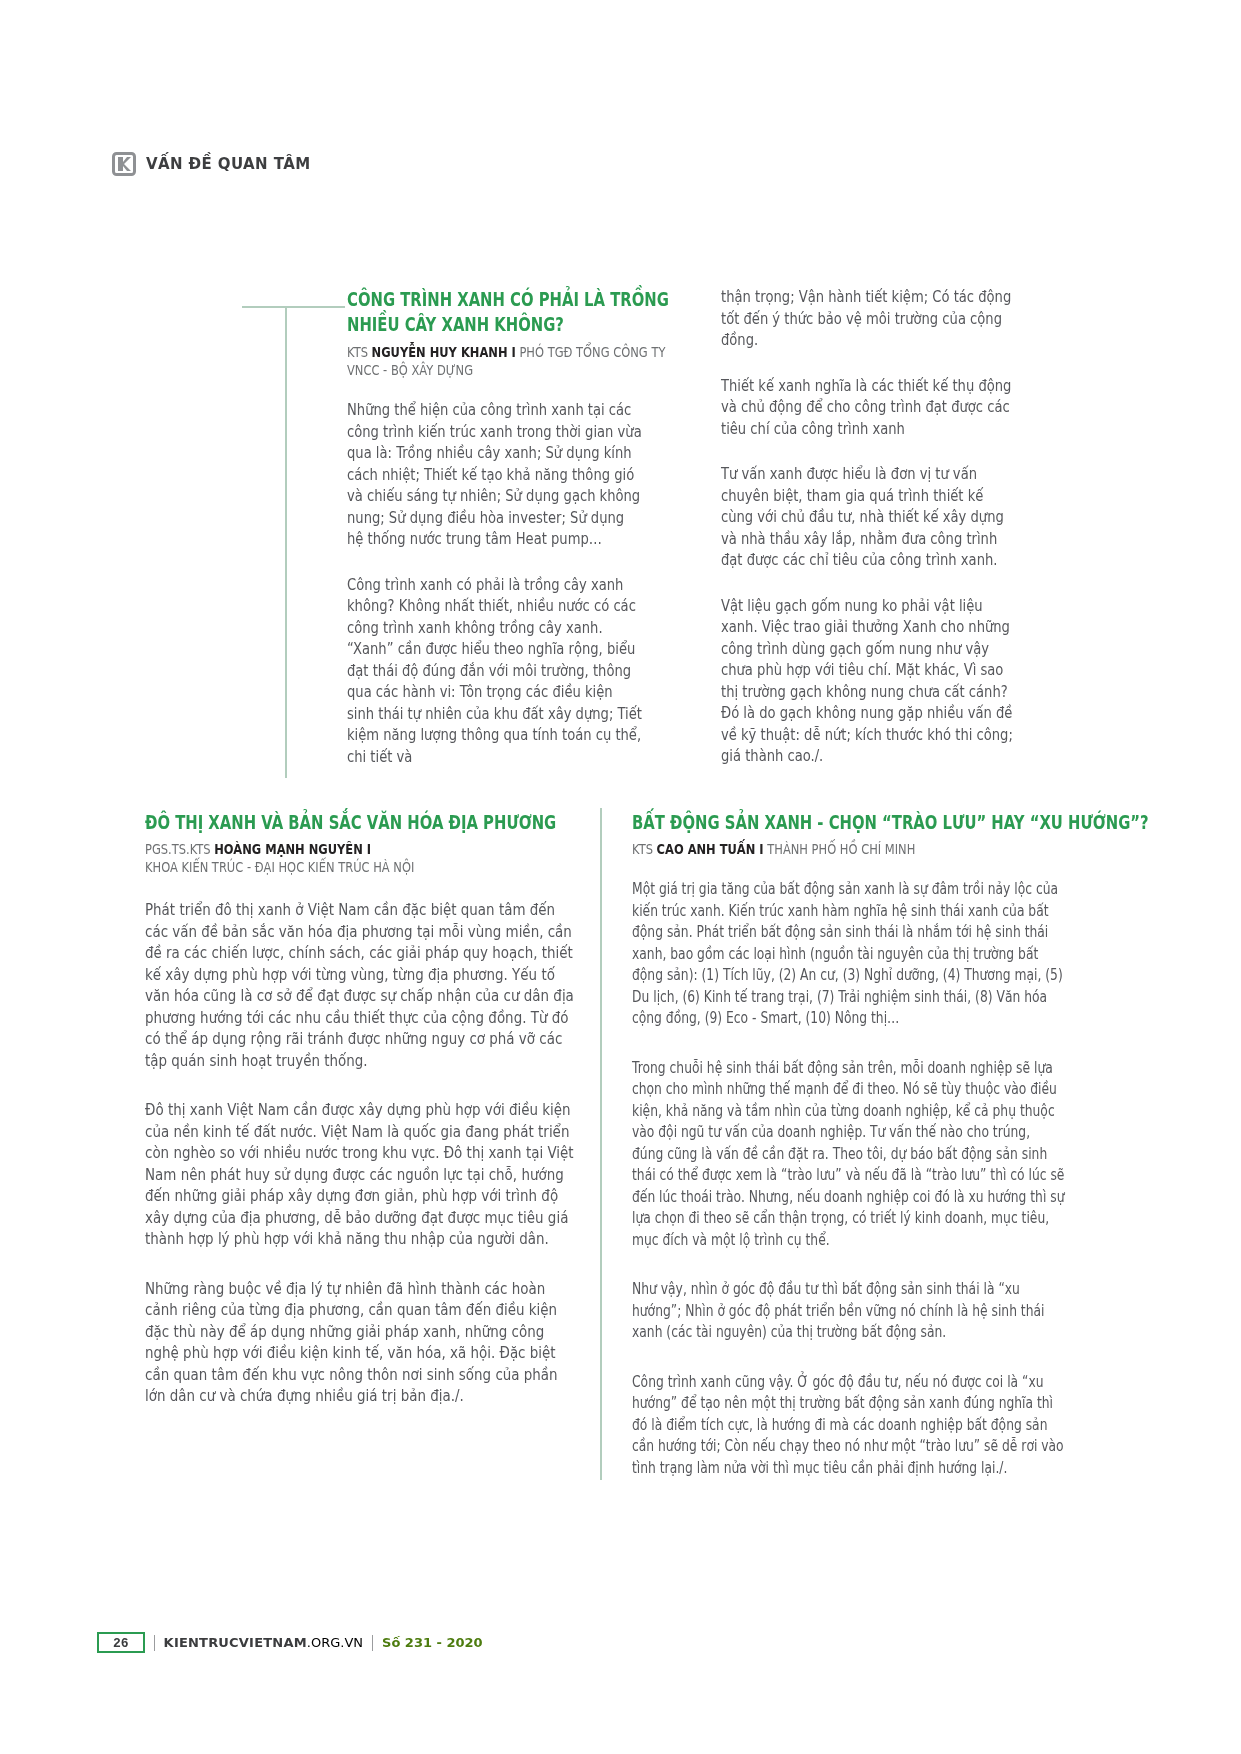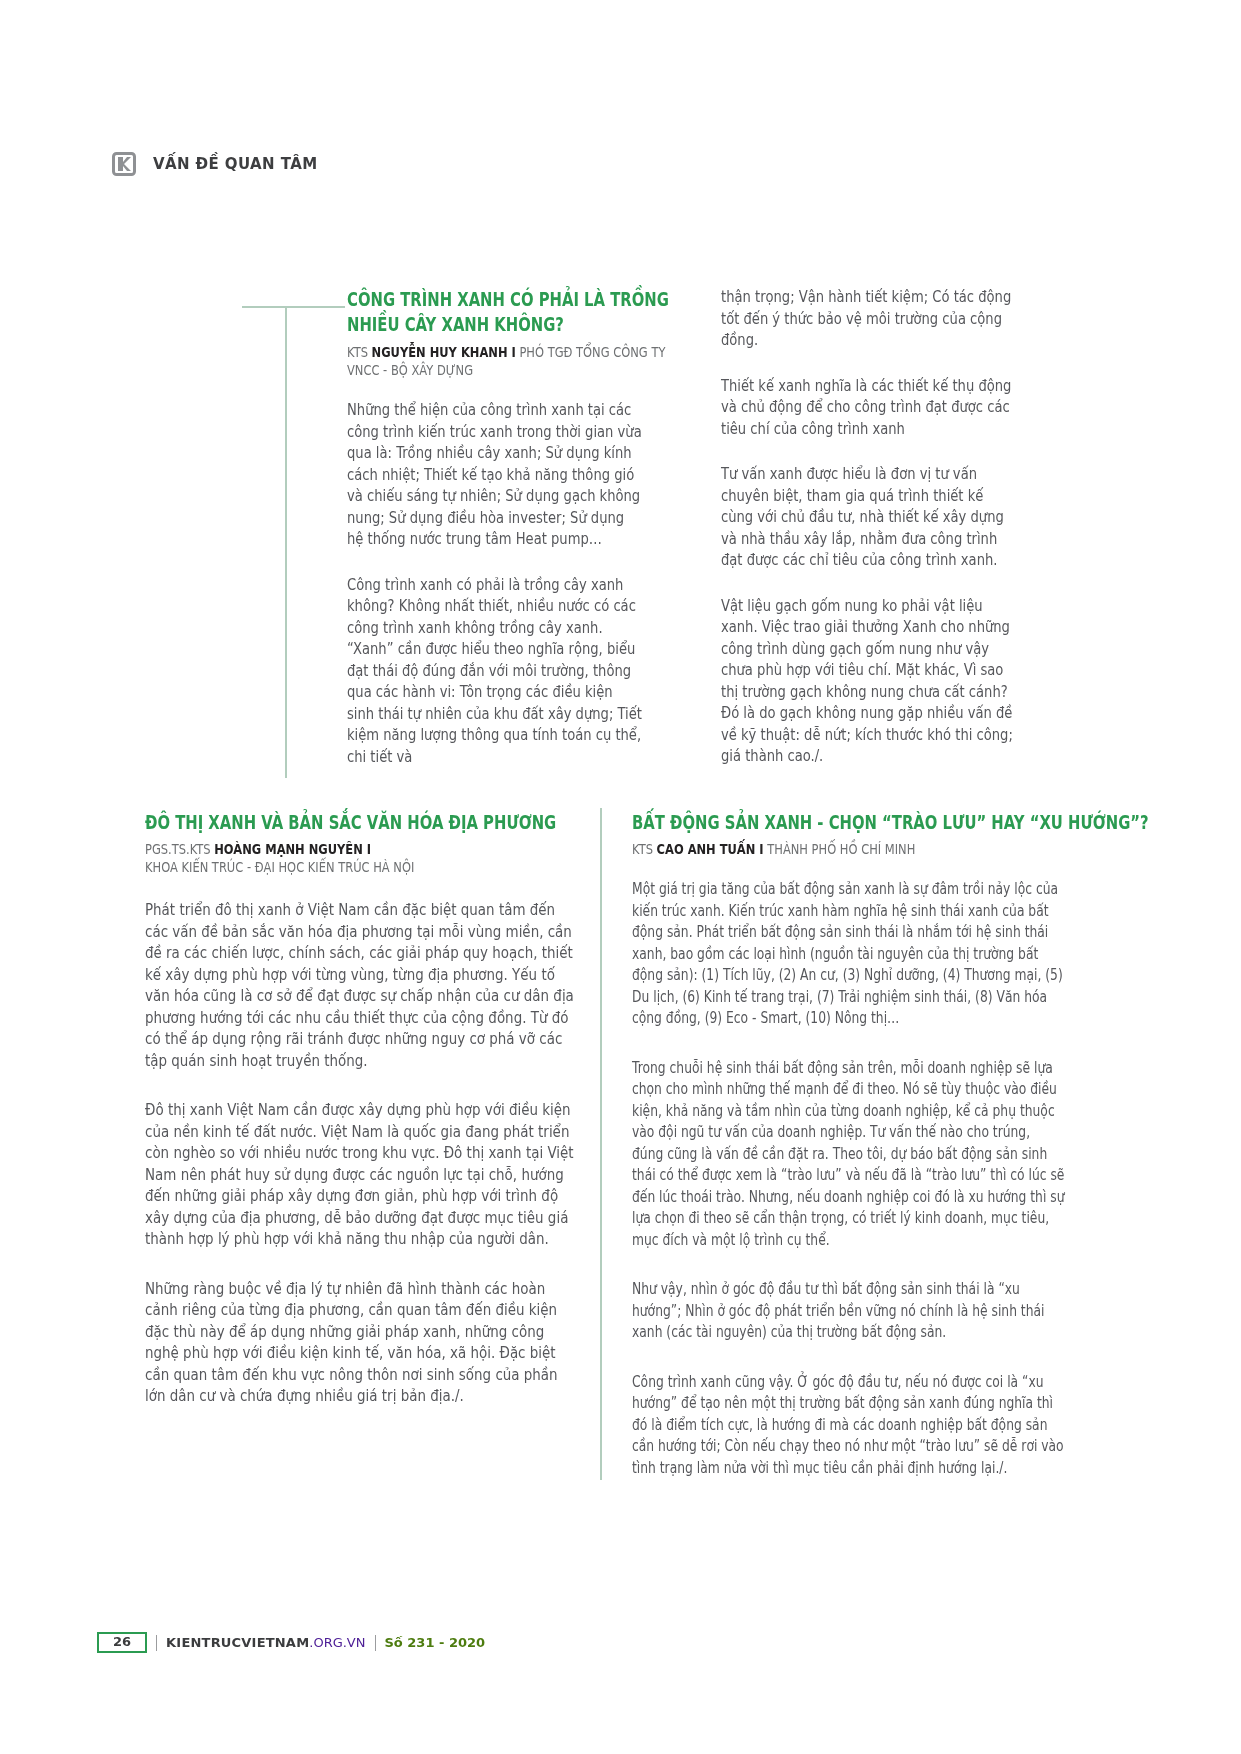--- a/index.html
+++ b/index.html
@@ -1,21 +1,21 @@
 <!DOCTYPE html>
 <html lang="vi"><head>
 <meta charset="utf-8">
 <style>
   html,body{margin:0;padding:0;background:#ffffff;}
   .page{
     position:relative;width:1241px;height:1754px;background:#ffffff;
     font-family:"DejaVu Sans","Liberation Sans",sans-serif;overflow:hidden;
   }
   
-  .hdr{position:absolute;left:112px;top:152px;display:flex;align-items:center;gap:17px;}
+  .hdr{position:absolute;left:112px;top:152px;display:flex;align-items:center;gap:10px;}
   .hdr-label{font-size:15px;font-weight:bold;color:#3d3e40;letter-spacing:.4px;}
   
   .rule{position:absolute;background:#b2cdbd;}
   
   .art-title{
     position:absolute;color:#2b9b51;font-weight:bold;font-size:19px;line-height:25px;
     transform:scaleX(.78);transform-origin:0 0;letter-spacing:0;
   }
   .nowrap{white-space:nowrap;}
   
@@ -31,26 +31,26 @@
   }
   .copy p{margin:0 0 28px 0;}
   .copy.tight p{margin:0 0 24px 0;}
   .copy p:last-child{margin-bottom:0;}
   .col-narrow{width:362px;transform:scaleX(.82);}
   .col-left2 {width:512px;transform:scaleX(.84);}
   .col-right2{width:562px;transform:scaleX(.77);}
   
   .footer{position:absolute;left:97px;top:1632px;display:flex;align-items:center;gap:9px;font-size:13px;}
   .pagenum-box{
-    min-width:30px;height:21px;border:2px solid #2b9b51;display:flex;align-items:flex-start;justify-content:center;
-    font-weight:bold;color:#3b3c3e;padding:0 14px;box-sizing:border-box;
+    min-width:30px;height:21px;border:2px solid #2b9b51;display:flex;align-items:flex-end;justify-content:center;
+    font-weight:bold;color:#3b3c3e;padding:0 14px;box-sizing:border-box;font-family:Liberation Mono, monospace;
   }
   .fdiv{width:1px;height:16px;background:#9b9c9e;}
   .site{color:#3b3c3e;font-weight:bold;letter-spacing:.2px;margin-top:44px;}
-  .site-dom{color:#4c1d95;font-weight:normal;}
+  .site-dom{color:#000000;font-weight:normal;}
   .issue{color:#4d7c0f;font-weight:bold;}
 </style>
 </head>
 <body>
 
 <div class="page">
 
   <div class="hdr">
     <svg width="24" height="24" viewBox="0 0 24 24">
       <rect x="1.5" y="1.5" width="21" height="21" rx="3" fill="none" stroke="#8f9194" stroke-width="3"></rect>

